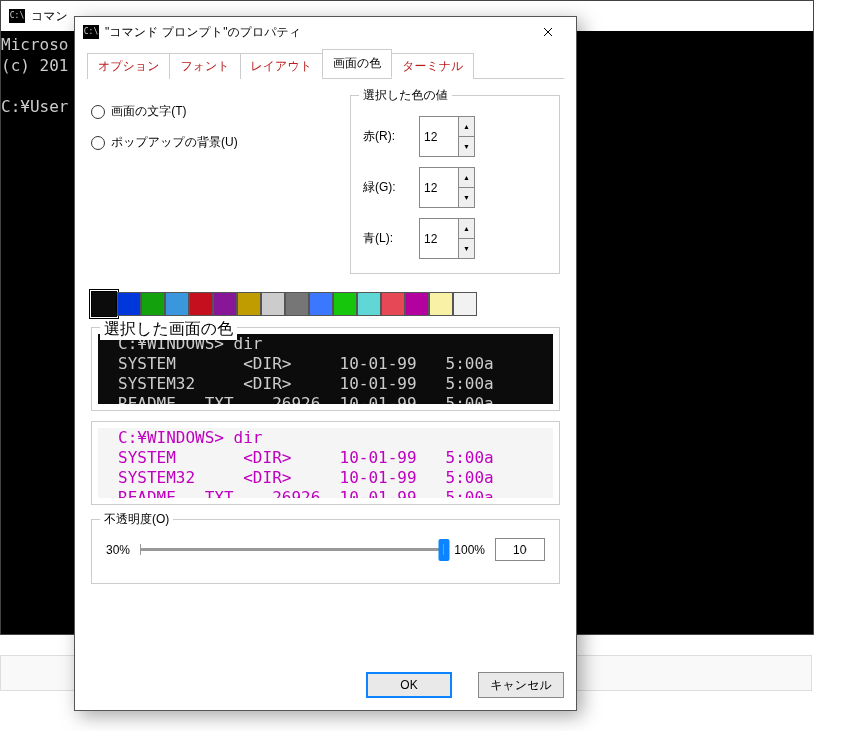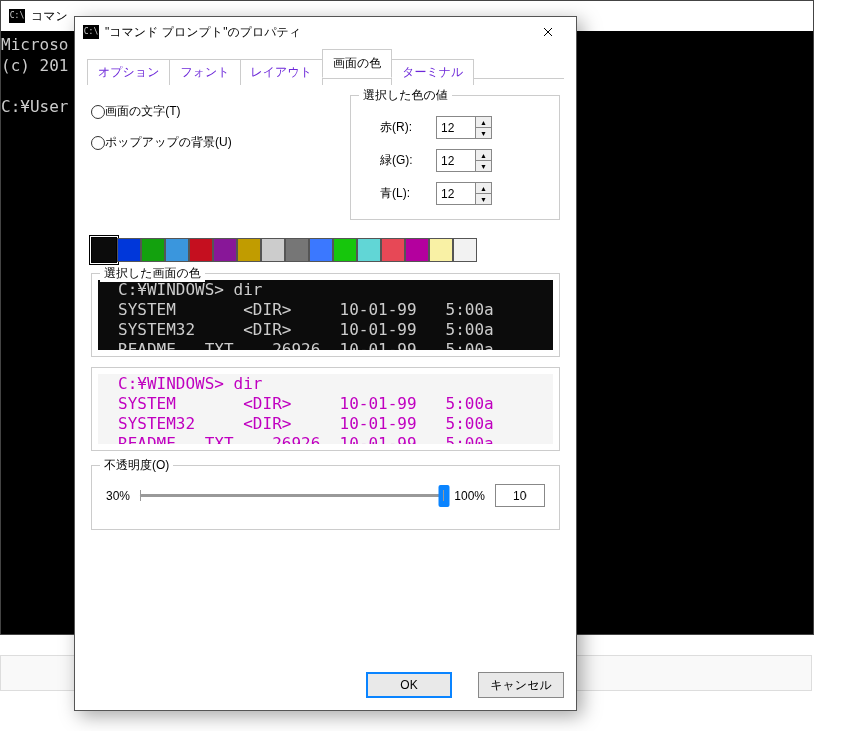--- a/index.html
+++ b/index.html
@@ -16,44 +16,44 @@
   
   .dialog{position:absolute;left:74px;top:16px;width:503px;height:695px;background:#fff;border:1px solid #555;box-shadow:5px 5px 18px rgba(0,0,0,.35);} 
   .dlg-title{height:30px;display:flex;align-items:center;padding:0 8px;}
   .dlg-title .t{margin-left:6px;flex:1;white-space:nowrap;overflow:hidden;}
   .dlg-close{width:40px;height:30px;display:flex;align-items:center;justify-content:center;font-size:14px;cursor:pointer;}
   .dlg-body{padding:6px 12px 12px;}
   
   .tabs{display:flex;align-items:flex-end;border-bottom:1px solid #ccc;height:26px;}
   .tab{padding:4px 10px;border:1px solid #ccc;border-bottom:none;background:#fff;margin-right:-1px;position:relative;top:1px;cursor:pointer;font-size:12px;}
   .tab.active{background:#fff;border-bottom:1px solid #fff;top:0;padding-top:5px;padding-bottom:5px;z-index:2;}
-  .tab:not(.active){background:#fff;color:#6d28d9;top:7px;}
+  .tab:not(.active){background:#fff;color:#b91c1c;top:1px;}
   .tab-panel{border:none;padding:16px 4px 0;}
   .cols{display:flex;gap:16px;}
   .radios{flex:1;}
-  .radio-row{display:flex;align-items:center;margin:8px 0 14px;}
+  .radio-row{display:flex;align-items:center;gap:6px;margin:8px 0 14px;}
   .radio{width:14px;height:14px;border:1px solid #333;border-radius:50%;display:inline-flex;align-items:center;justify-content:center;}
   .radio.sel::after{content:"";width:6px;height:6px;background:#000;border-radius:50%;}
   .group{border:1px solid #ccc;padding:10px 12px 4px;position:relative;flex:1;}
   .group .legend{position:absolute;top:-9px;left:8px;background:#fff;padding:0 4px;font-size:12px;}
   .rgb-row{display:flex;align-items:center;margin:10px 0;}
-  .rgb-row label{width:56px;margin-left:17px;}
-  .spin{display:flex;align-items:stretch;border:1px solid #888;height:23px;width:56px;}
+  .rgb-row label{width:56px;}
+  .spin{display:flex;align-items:stretch;border:1px solid #888;height:41px;width:56px;}
   .spin input{width:38px;border:none;padding:0 4px;font:12px/1 sans-serif;outline:none;}
   .spin .btns{display:flex;flex-direction:column;width:17px;border-left:1px solid #888;}
   .spin .btns span{flex:1;display:flex;align-items:center;justify-content:center;font-size:7px;background:#efefef;cursor:pointer;}
   .spin .btns span:first-child{border-bottom:1px solid #888;}
   
   .palette{display:flex;margin:18px 0 4px;}
   .swatch{width:24px;height:24px;border:1px solid #555;margin-right:0;cursor:pointer;}
   .swatch.lg{width:26px;height:26px;margin-top:-1px;border:1px solid #000;}
   .swatch.sel{outline:1px solid #000;outline-offset:1px;}
   
   .pv-group{border:1px solid #ccc;padding:6px;margin-top:10px;position:relative;}
-  .pv-group .legend{position:absolute;top:-9px;left:8px;background:#fff;padding:0 4px;font-size:12px;}
+  .pv-group .legend{position:absolute;top:-9px;left:8px;background:#fff;padding:0 4px;font-size:16px;}
   .preview{height:70px;overflow:hidden;font:16px/20px Consolas,"MS Gothic",monospace;white-space:pre;padding:0 20px;}
   .preview.dark{background:#0c0c0c;color:#ccc;}
   .preview.light{background:#f5f5f5;color:#c000c0;}
   
   .op-group{border:1px solid #ccc;padding:18px 14px 22px;margin-top:14px;position:relative;}
   .op-group .legend{position:absolute;top:-9px;left:8px;background:#fff;padding:0 4px;font-size:12px;}
   .slider-row{display:flex;align-items:center;gap:10px;}
   .track{flex:1;height:3px;background:#c8c8c8;position:relative;border-radius:2px;}
   .fill{position:absolute;left:0;top:0;height:100%;background:#999;border-radius:2px;}
   .thumb{position:absolute;top:-9px;width:11px;height:22px;background:#0a84ff;border-radius:2px;transform:translateX(-50%);cursor:pointer;}

